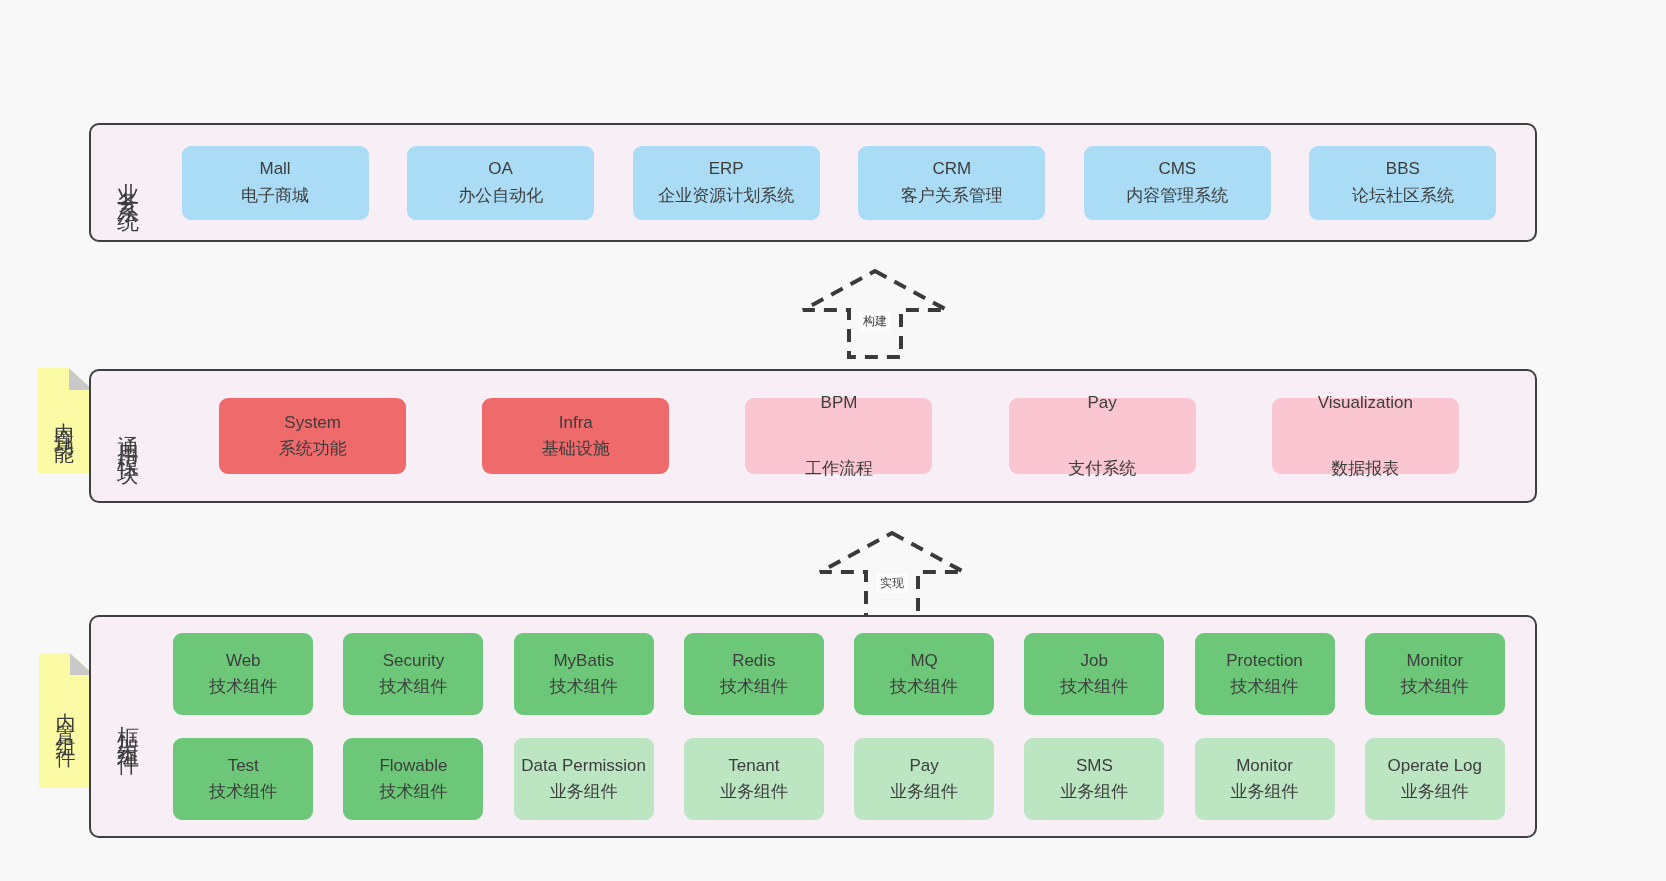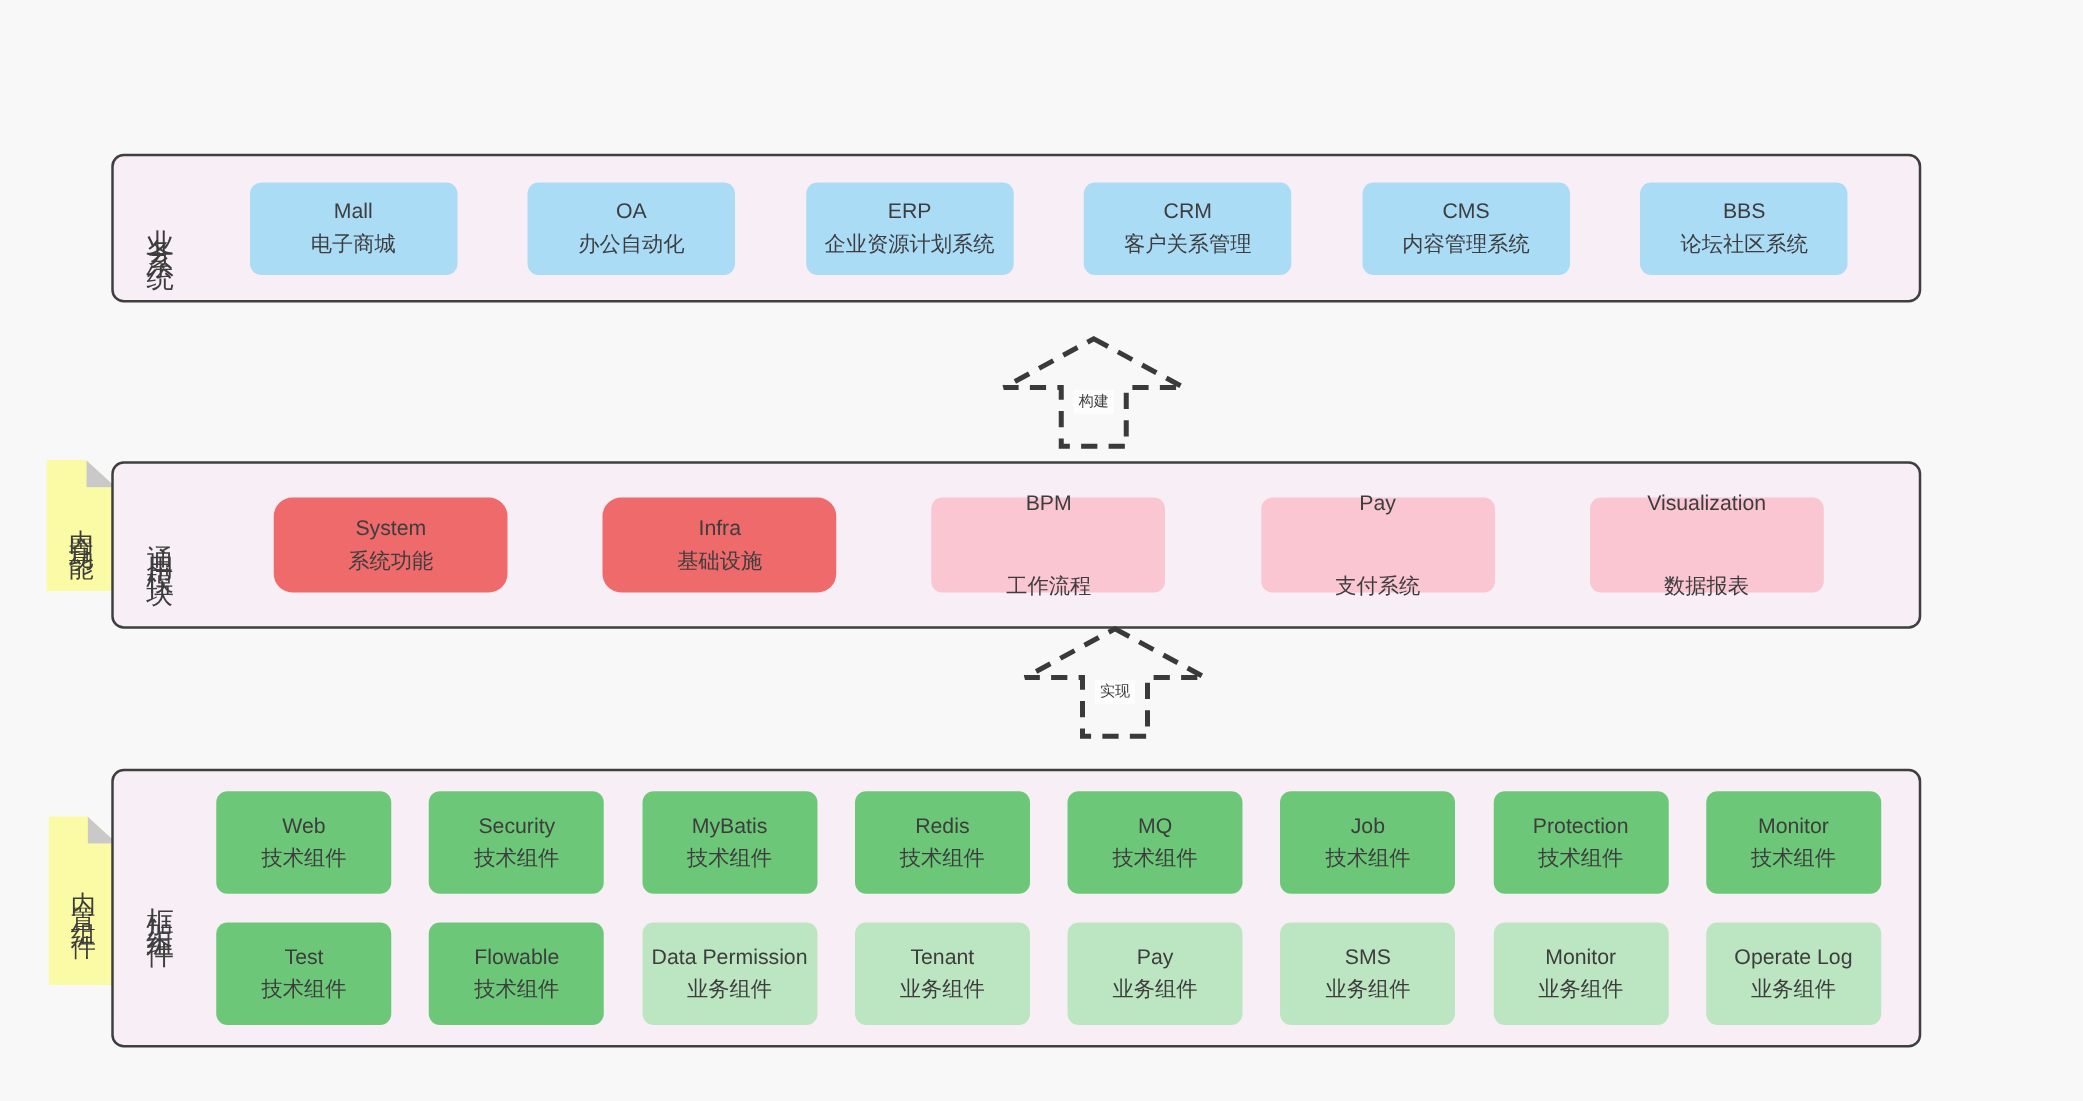--- a/index.html
+++ b/index.html
@@ -16,25 +16,25 @@
     border:2px solid var(--panel-border);border-radius:10px;display:flex;align-items:stretch;}
   .panel-label{writing-mode:vertical-rl;text-orientation:upright;font-size:22px;
     letter-spacing:9px;color:var(--text);margin:auto 0;padding-left:16px;width:52px;text-align:center;}
   .boxes{flex:1;display:flex;align-items:center;justify-content:space-evenly;}
   .rows{flex:1;display:flex;flex-direction:column;justify-content:center;row-gap:23px;}
   .rows .boxes{flex:0 0 auto;}
 
   .box{border-radius:9px;display:flex;flex-direction:column;align-items:center;justify-content:center;
     text-align:center;font-size:17px;line-height:1.55;color:var(--text);}
   .box .en{white-space:pre-wrap;}
-  .wide{width:166px;height:74px;}
+  .wide{width:187px;height:74px;}
   .mid{width:187px;height:76px;}
   .small{width:140px;height:82px;padding:17px 6px;}
   .blue{background:var(--blue-box);}
-  .red{background:var(--red-box);border-radius:15px;}
+  .red{background:var(--red-box);}
   .pink{background:var(--pink-box);gap:39px;}
   .green{background:var(--green-box);}
   .lightgreen{background:var(--light-green-box);}
 
   .arrow-wrap{position:absolute;width:150px;height:92px;}
   .arrow-wrap svg{position:absolute;left:0;top:0;}
   .arrow-label{position:absolute;left:50%;top:44px;transform:translateX(-50%);
     background:#fdfdfd;padding:1px 4px;font-size:12px;color:var(--text);white-space:nowrap;}
 
   .sticky{position:absolute;background:var(--sticky-bg);
@@ -112,21 +112,21 @@
         <div class="en">Pay</div>
         <div class="zh">支付系统</div>
       </div>
       <div class="box mid pink">
         <div class="en">Visualization</div>
         <div class="zh">数据报表</div>
       </div>
     </div>
   </div>
 
-  <div class="arrow-wrap" style="left:817px;top:500px;">
+  <div class="arrow-wrap" style="left:817px;top:530px;">
     <svg width="150" height="92" viewBox="0 0 150 92">
       <polygon points="75,3 147,42 101,42 101,89 49,89 49,42 3,42" fill="none" stroke="#3a3a3a" stroke-width="4" stroke-dasharray="13 9"></polygon>
     </svg>
     <div class="arrow-label">实现</div>
   </div>
 
   <div class="sticky tall" style="left:39px;top:653px;width:55px;height:135px;">
     <div class="sticky-fold"></div>
     <div class="sticky-label">内置组件</div>
   </div>

